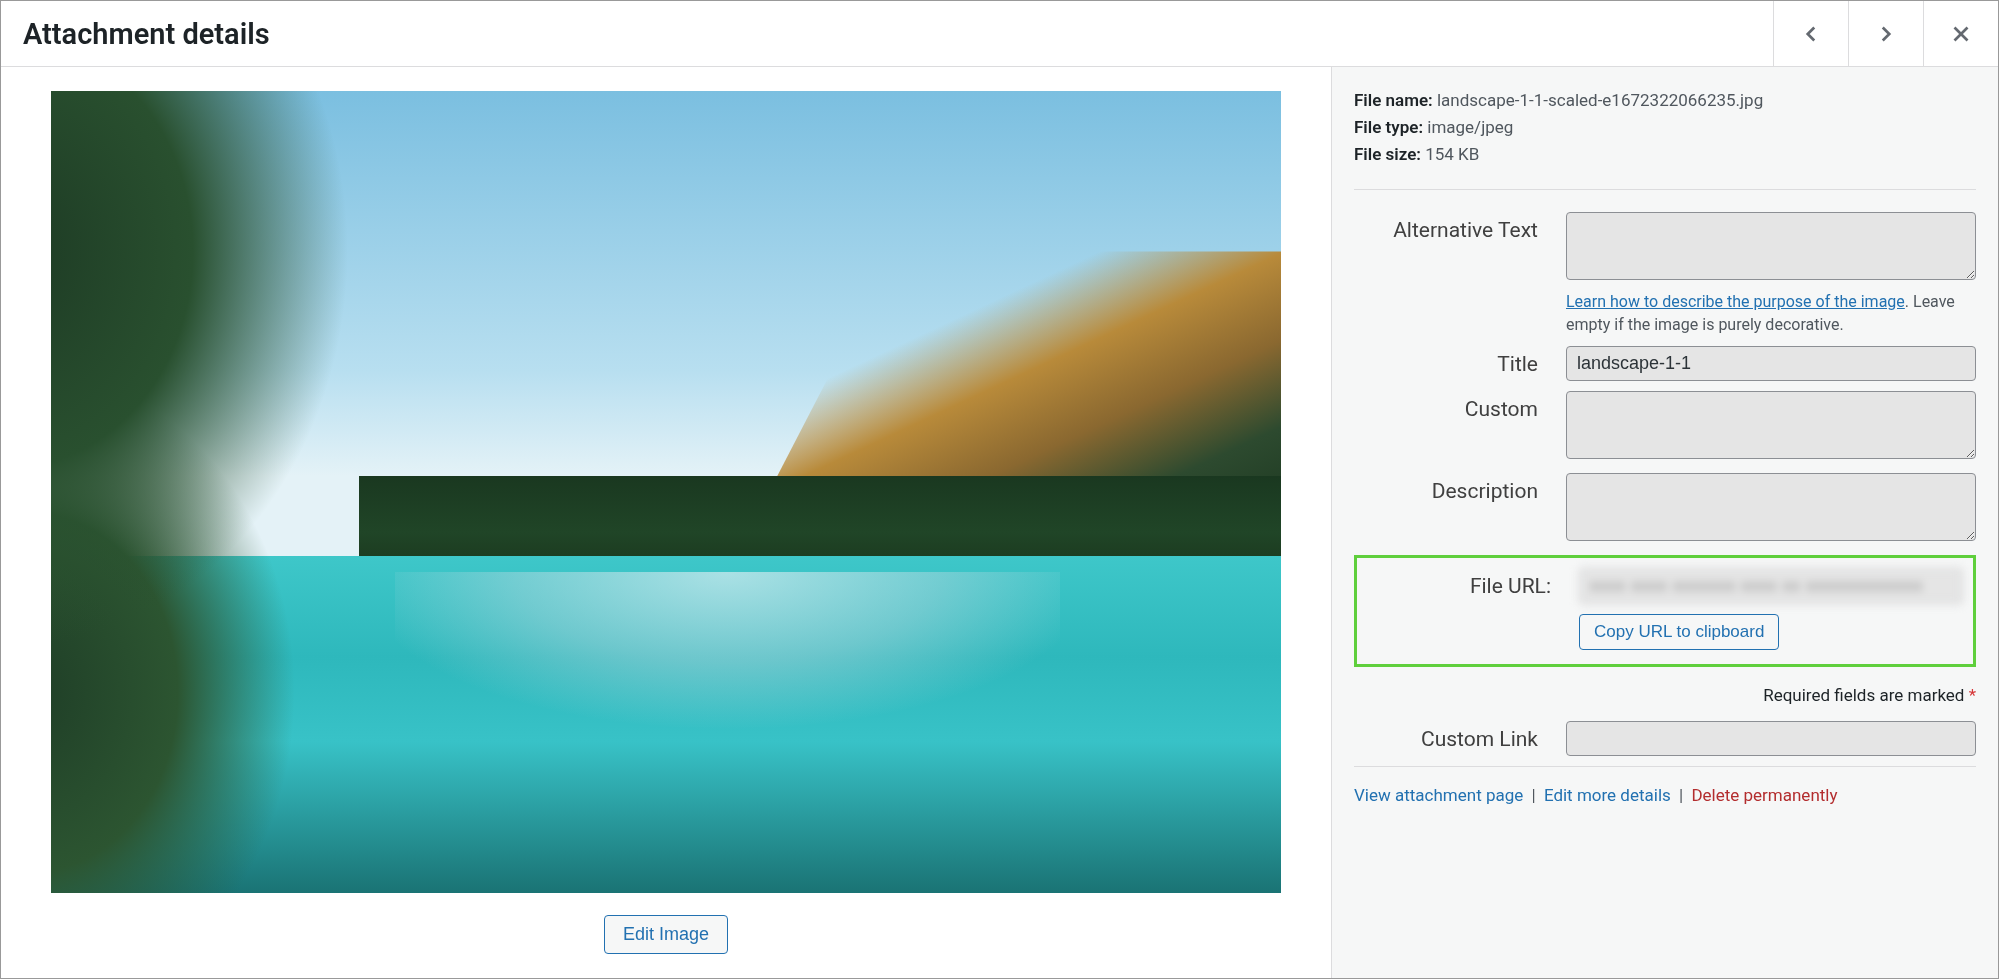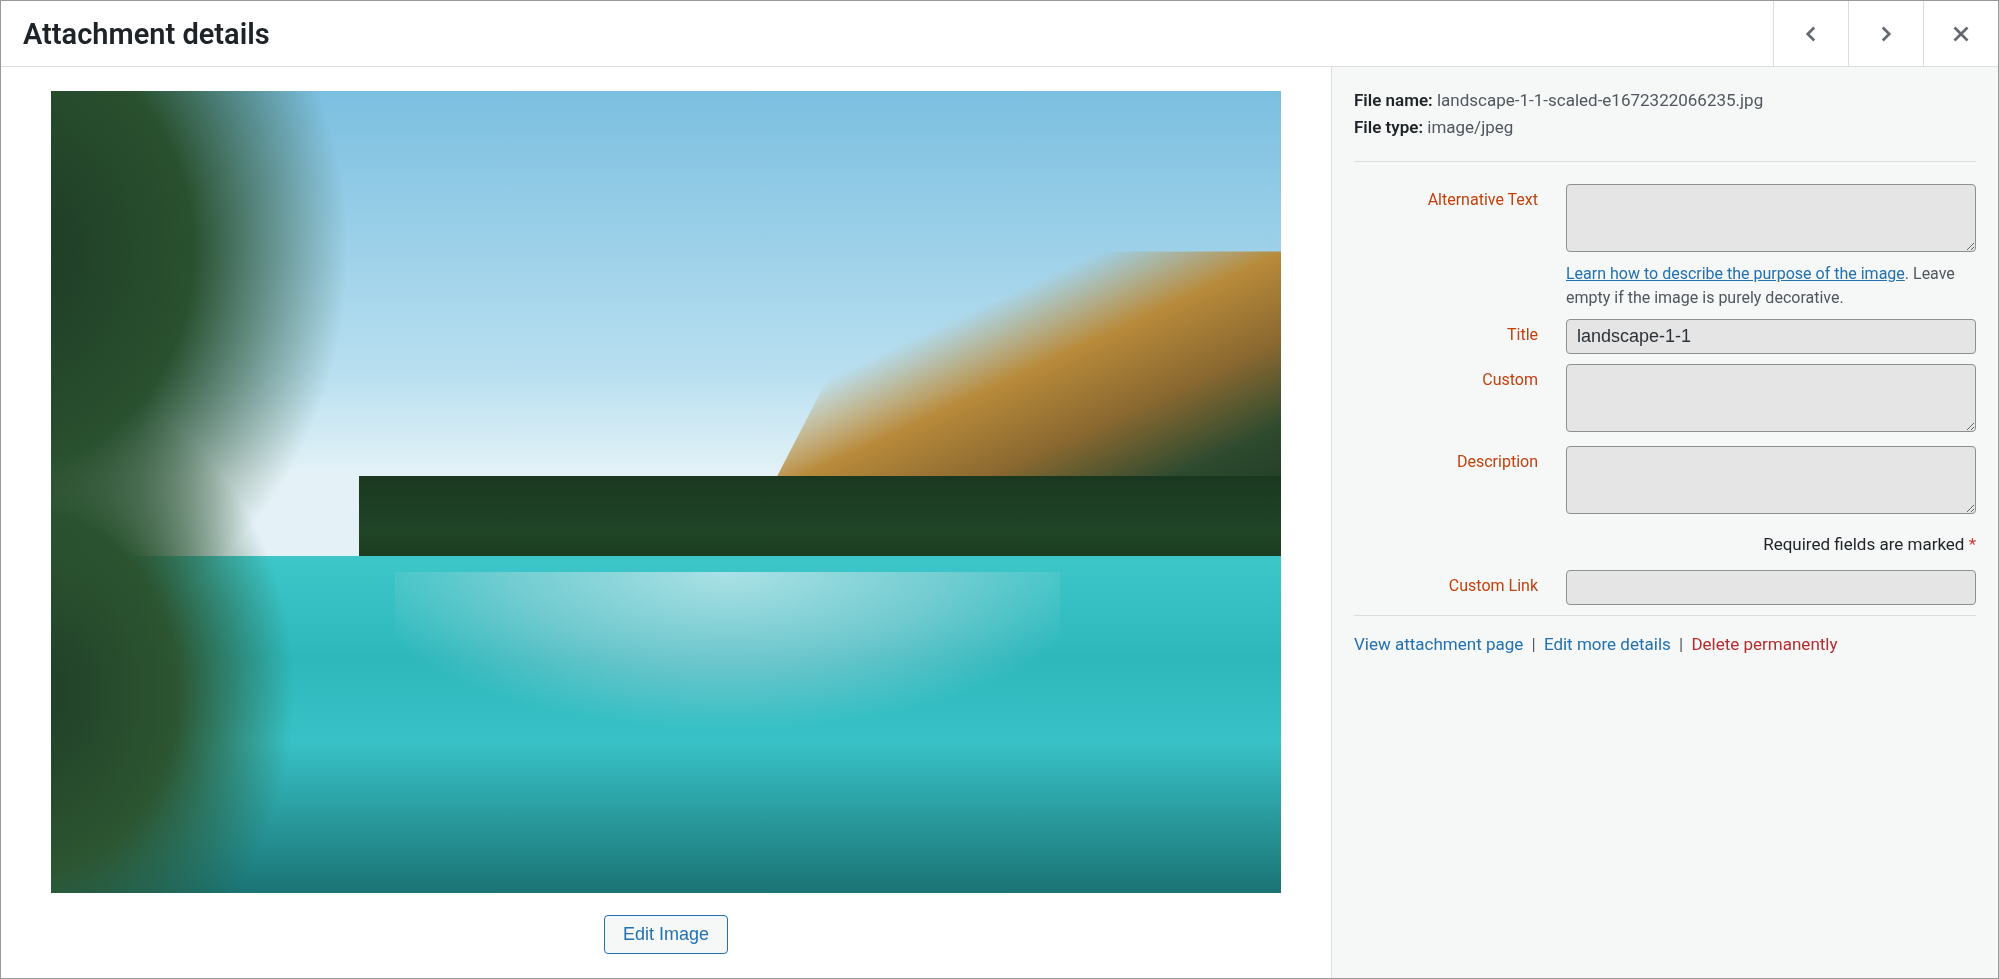--- a/index.html
+++ b/index.html
@@ -104,21 +104,21 @@
       width: 700px;
       border-left: 1px solid #dcdcde;
       background: #f6f7f7;
       padding: 20px 22px 0 22px;
       overflow-y: auto;
     }
     .meta-list { font-size: 17px; color: #50575e; line-height: 1.6; }
     .meta-list strong { color: #1d2327; font-weight:600;}
     .divider { border: 0; border-top: 1px solid #dcdcde; margin: 20px 0 22px; }
     .field-row { display: flex; align-items: flex-start; margin-bottom: 10px; }
-    .field-label { width: 212px; text-align: right; padding-right: 28px; color: #c2410c; font-size:16px; padding-top:6px;}
+    .field-label { width: 212px; text-align: right; padding-right: 28px; color: #404040; font-size:21px; padding-top:6px;}
     .field-input { flex: 1; }
     .field-input input[type="text"], .field-input textarea {
       width: 100%;
       border: 1px solid #8c8f94;
       border-radius: 4px;
       font-size: 18px;
       padding: 6px 10px;
       background:#e5e5e5;
       color:#2c3338;
       font-family: Liberation Sans, sans-serif;
@@ -200,20 +200,21 @@
         <div class="forest-left"></div>
       </div>
       <button class="edit-image-btn">Edit Image</button>
     </div>
 
     <div class="sidebar">
 
       <div class="meta-list">
         <div><strong>File name:</strong> <span>landscape-1-1-scaled-e1672322066235.jpg</span></div>
         <div><strong>File type:</strong> <span>image/jpeg</span></div>
+        <div><strong>File size:</strong> <span>154 KB</span></div>
       </div>
 
       <hr class="divider">
 
       <div class="field-row">
         <div class="field-label">Alternative Text</div>
         <div class="field-input">
           <textarea style=""></textarea>
           <div class="help-text">
             <a href="#">Learn how to describe the purpose of the image</a><span>. Leave empty if the image is purely decorative.</span>
@@ -235,20 +236,34 @@
         </div>
       </div>
 
       <div class="field-row">
         <div class="field-label">Description</div>
         <div class="field-input">
           <textarea style=""></textarea>
         </div>
       </div>
 
+      <div class="highlight-box">
+        <div class="field-row" style="align-items:center;margin-bottom:10px;">
+          <div class="field-label" style="padding-top:0;">File URL:</div>
+          <div class="field-input">
+            <input class="readonly-url" readonly="" value="xxxx xxxx xxxxxxx xxxx xx xxxxxxxxxxxxx" style="">
+          </div>
+        </div>
+        <div class="field-row" style="margin-bottom:0;">
+          <div class="field-label"></div>
+          <div class="field-input">
+            <button class="copy-btn">Copy URL to clipboard</button>
+          </div>
+        </div>
+      </div>
 
       <div class="required-note">
         <span>Required fields are marked </span><span class="asterisk">*</span>
       </div>
 
       <div class="field-row">
         <div class="field-label">Custom Link</div>
         <div class="field-input">
           <input type="text" value="" style="">
         </div>

